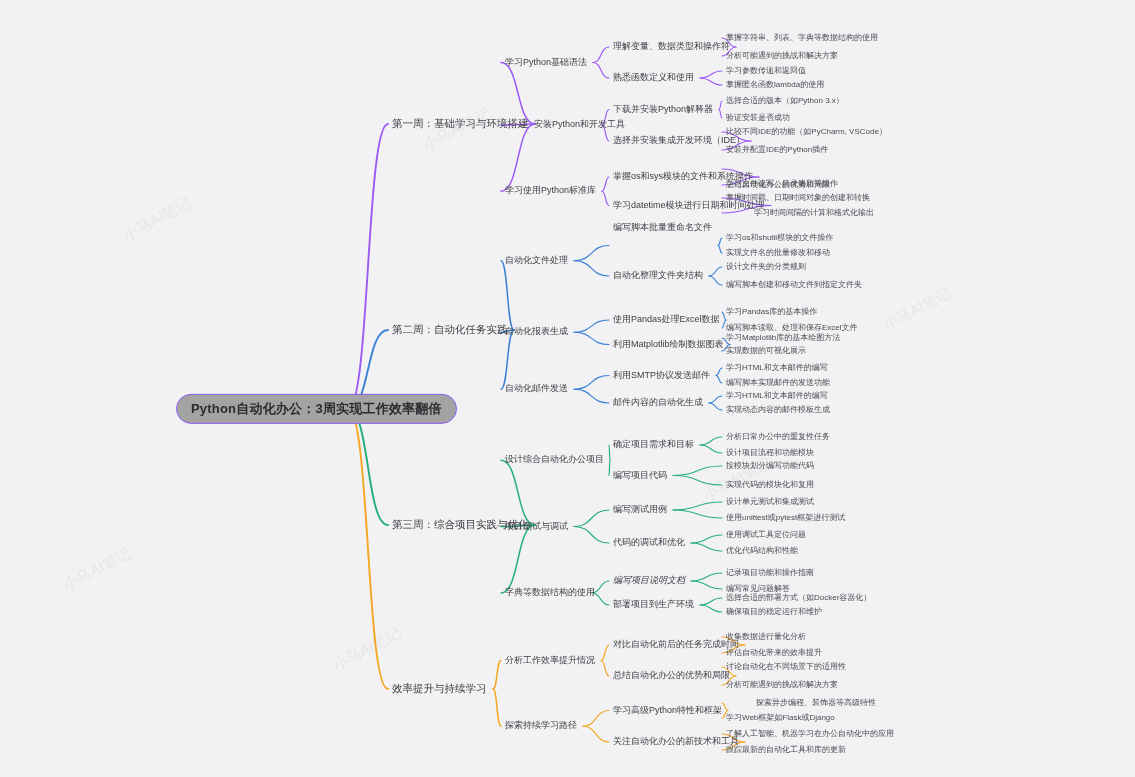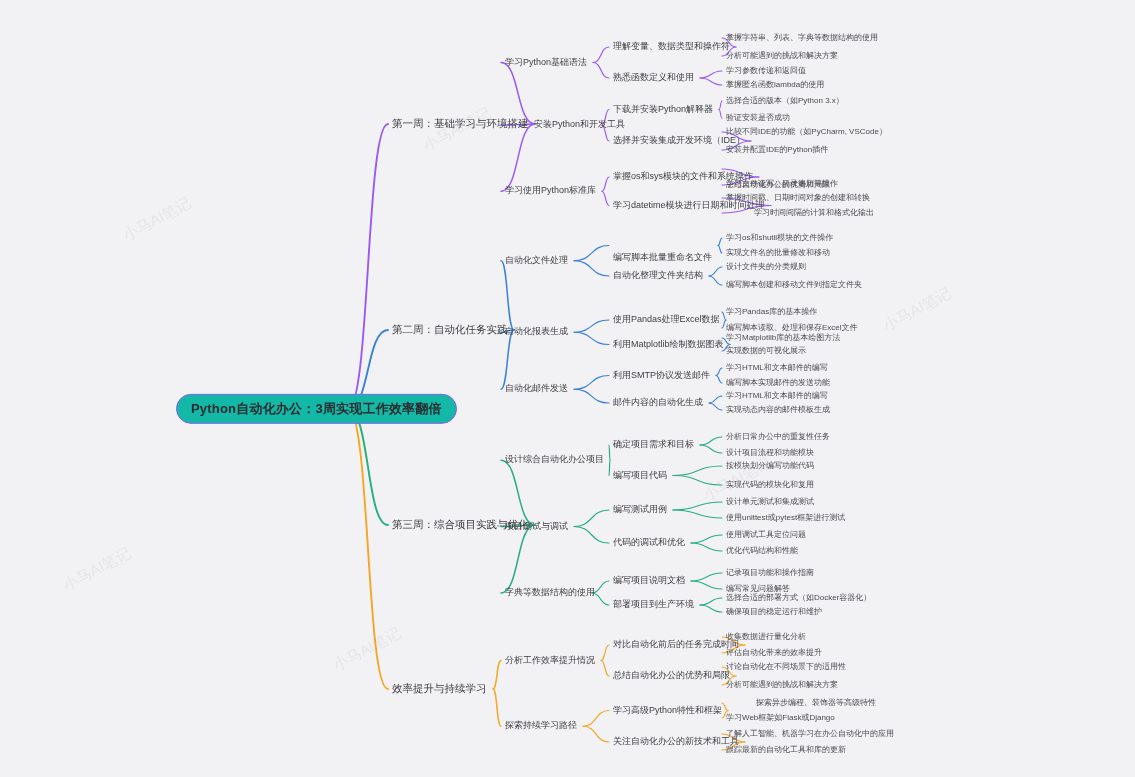--- a/index.html
+++ b/index.html
@@ -16,21 +16,21 @@
     position:absolute;
     white-space:nowrap;
     color:#2f2f33;
     transform:translateY(-50%);
     line-height:1.1;
   }
   .root{
     font-size:13px;
     font-weight:600;
     color:#2b2b30;
-    background:#14b8a6;
+    background:#a3a3a3;
     border:1.6px solid #8b5cf6;
     border-radius:22px;
     padding:7px 14px;
     letter-spacing:.2px;
     text-align:center;
   }
   .lvl1{font-size:10.5px;color:#3a3a3f;}
   .lvl2{font-size:9px;color:#3d3d42;}
   .lvl3{font-size:8px;color:#4a4a50;}
 
@@ -150,21 +150,21 @@
       <div class="node lvl3" style="left: 726px; top: 150px;">安装并配置IDE的Python插件</div>
       <div class="node lvl2" style="left: 505px; top: 191.25px;">学习使用Python标准库</div>
       <div class="node lvl2" style="left: 613px; top: 177px;">掌握os和sys模块的文件和系统操作</div>
       <div class="node lvl3" style="left: 726px; top: 169px; margin-top: 15px;">学习文件读写、目录遍历等操作</div>
       <div class="node lvl3" style="left: 726px; top: 185px;">总结自动化办公的优势和局限</div>
       <div class="node lvl2" style="left: 613px; top: 205.5px;">学习datetime模块进行日期和时间处理</div>
       <div class="node lvl3" style="left: 726px; top: 198px;">掌握时间戳、日期时间对象的创建和转换</div>
       <div class="node lvl3" style="left: 726px; top: 213px; margin-left: 28px;">学习时间间隔的计算和格式化输出</div>
       <div class="node lvl1" style="left: 392px; top: 330px;">第二周：自动化任务实践</div>
       <div class="node lvl2" style="left: 505px; top: 260.75px;">自动化文件处理</div>
-      <div class="node lvl2" style="left: 613px; top: 258px;">编写脚本批量重命名文件</div>
+      <div class="node lvl2" style="left: 613px; top: 228px;">编写脚本批量重命名文件</div>
       <div class="node lvl3" style="left: 726px; top: 238px;">学习os和shutil模块的文件操作</div>
       <div class="node lvl3" style="left: 726px; top: 253px;">实现文件名的批量修改和移动</div>
       <div class="node lvl2" style="left: 613px; top: 276px;">自动化整理文件夹结构</div>
       <div class="node lvl3" style="left: 726px; top: 267px;">设计文件夹的分类规则</div>
       <div class="node lvl3" style="left: 726px; top: 285px;">编写脚本创建和移动文件到指定文件夹</div>
       <div class="node lvl2" style="left: 505px; top: 332.25px; text-align: right;">自动化报表生成</div>
       <div class="node lvl2" style="left: 613px; top: 320px;">使用Pandas处理Excel数据</div>
       <div class="node lvl3" style="left: 726px; top: 312px;">学习Pandas库的基本操作</div>
       <div class="node lvl3" style="left: 726px; top: 328px;">编写脚本读取、处理和保存Excel文件</div>
       <div class="node lvl2" style="left: 613px; top: 344.5px;">利用Matplotlib绘制数据图表</div>
@@ -186,21 +186,21 @@
       <div class="node lvl3" style="left: 726px; top: 466px;">按模块划分编写功能代码</div>
       <div class="node lvl3" style="left: 726px; top: 485px;">实现代码的模块化和复用</div>
       <div class="node lvl2" style="left: 505px; top: 526.5px;">项目测试与调试</div>
       <div class="node lvl2" style="left: 613px; top: 510px;">编写测试用例</div>
       <div class="node lvl3" style="left: 726px; top: 502px;">设计单元测试和集成测试</div>
       <div class="node lvl3" style="left: 726px; top: 518px;">使用unittest或pytest框架进行测试</div>
       <div class="node lvl2" style="left: 613px; top: 543px;">代码的调试和优化</div>
       <div class="node lvl3" style="left: 726px; top: 535px;">使用调试工具定位问题</div>
       <div class="node lvl3" style="left: 726px; top: 551px;">优化代码结构和性能</div>
       <div class="node lvl2" style="left: 505px; top: 593px;">字典等数据结构的使用</div>
-      <div class="node lvl2" style="left: 613px; top: 581px;">编写项目说明文档</div>
+      <div class="node lvl2" style="left: 613px; top: 581px; font-style: italic;">编写项目说明文档</div>
       <div class="node lvl3" style="left: 726px; top: 573px;">记录项目功能和操作指南</div>
       <div class="node lvl3" style="left: 726px; top: 589px;">编写常见问题解答</div>
       <div class="node lvl2" style="left: 613px; top: 605px;">部署项目到生产环境</div>
       <div class="node lvl3" style="left: 726px; top: 598px;">选择合适的部署方式（如Docker容器化）</div>
       <div class="node lvl3" style="left: 726px; top: 612px;">确保项目的稳定运行和维护</div>
       <div class="node lvl1" style="left: 392px; top: 689px;">效率提升与持续学习</div>
       <div class="node lvl2" style="left: 505px; top: 660.5px;">分析工作效率提升情况</div>
       <div class="node lvl2" style="left: 613px; top: 645px;">对比自动化前后的任务完成时间</div>
       <div class="node lvl3" style="left: 726px; top: 637px;">收集数据进行量化分析</div>
       <div class="node lvl3" style="left: 726px; top: 653px;">评估自动化带来的效率提升</div>

